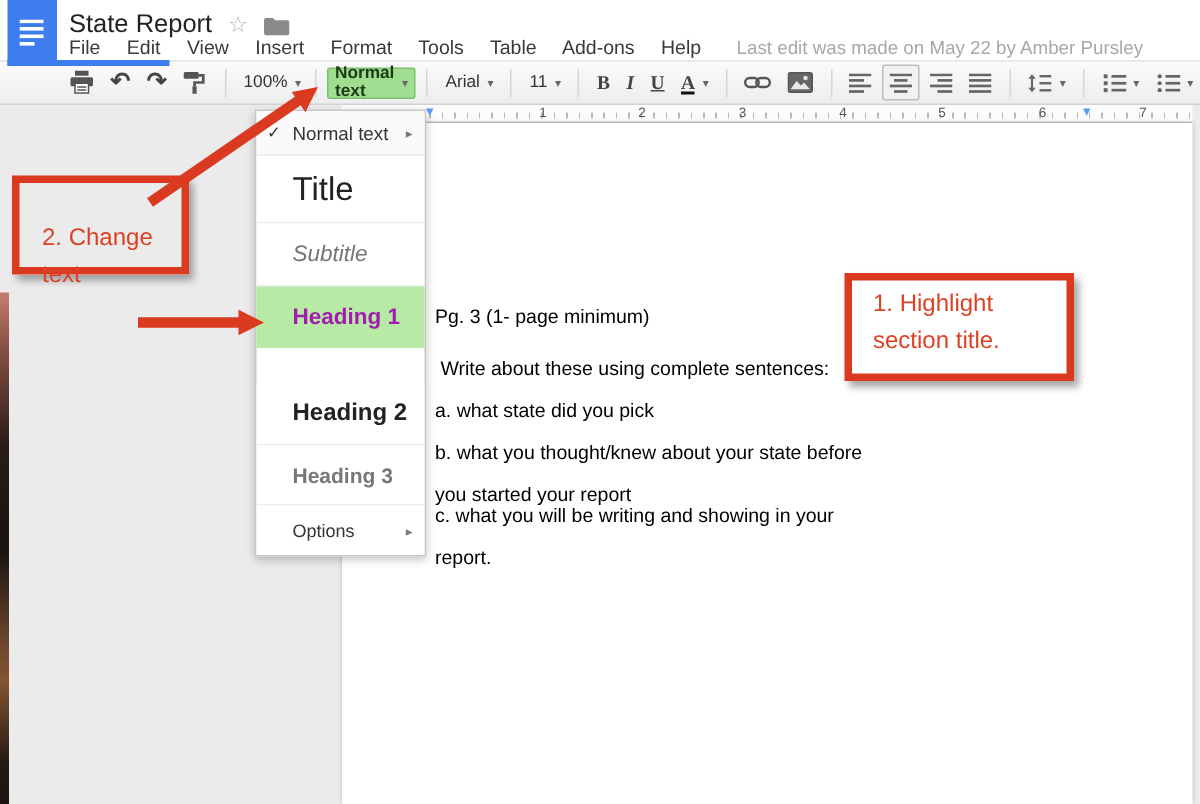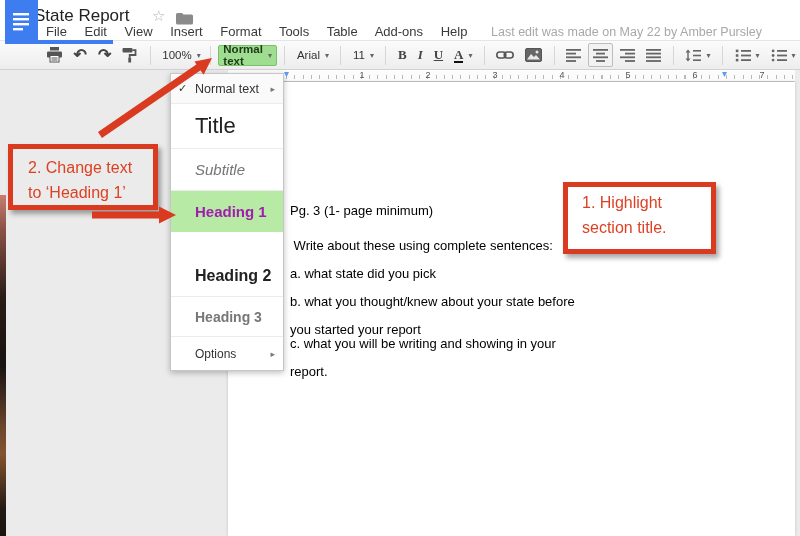--- a/index.html
+++ b/index.html
@@ -4,21 +4,21 @@
 <style>
   * { margin:0; padding:0; box-sizing:border-box; }
   html,body { width:800px; height:536px; overflow:hidden; }
   body { font-family:"Liberation Sans", sans-serif; background:#ebebeb; position:relative; }
 
   
   .header { position:absolute; top:0; left:0; width:800px; height:40px; background:#fff; z-index:5; }
   .docs-logo { position:absolute; top:0; left:5px; width:33px; height:44px; background:#3e7df0; z-index:6; }
   .docs-logo svg { margin:13px 0 0 8px; }
   .logo-bar { position:absolute; top:40px; left:5px; width:108px; height:4px; background:#3e7df0; z-index:6; }
-  .doc-title { position:absolute; top:6px; left:34px; font-size:17px; color:#222; }
+  .doc-title { position:absolute; top:6px; left:46px; font-size:17px; color:#222; }
   .star-icon { position:absolute; top:7px; left:152px; font-size:15px; color:#b5b5b5; cursor:pointer; }
   .folder-icon { position:absolute; top:11px; left:176px; }
   .menubar { position:absolute; top:24px; left:46px; font-size:13px; color:#3a3a3a; white-space:nowrap; }
   .menubar .menu-item { margin-right:14px; cursor:pointer; }
   .last-edit { color:#a8a8a8; margin-left:6px; font-size:12.5px; }
 
   
   .toolbar { position:absolute; top:40px; left:0; width:800px; height:30px;
              background:linear-gradient(#fbfbfb,#ededed); border-top:1px solid #e5e5e5;
              border-bottom:1px solid #d2d2d2; display:flex; align-items:center; padding-left:40px; z-index:5; }
@@ -68,21 +68,21 @@
   .mi-title { height:45px; font-size:22px; color:#222; }
   .mi-subtitle { height:42px; font-size:15px; font-style:italic; color:#757575; }
   .mi-h1 { height:41px; font-size:15px; font-weight:bold; color:#a21caf; background:#b7eaa5; border-bottom:none; }
   .mi-h2 { height:41px; font-size:16px; font-weight:bold; color:#222;margin-top:24px; }
   .mi-h3 { height:40px; font-size:14px; font-weight:bold; color:#777; }
   .mi-options { height:33px; font-size:12px; color:#333; }
 
   
   .ann-box { position:absolute; border:5px solid #d93a20; color:#dd4124; font-size:16px;
              line-height:25px; z-index:110; box-shadow:3px 4px 5px rgba(0,0,0,0.35); }
-  .ann-step2 { left:8px; top:144px; width:150px; height:66px; padding:6px 0 0 15px; background:transparent; }
+  .ann-step2 { left:8px; top:117px; width:118px; height:66px; padding:24px 0 0 15px; background:transparent; }
   .ann-step1 { left:563px; top:155px; width:153px; height:72px; padding:3px 0 0 14px; background:#fff;margin-top:27px; }
   .arrows { position:absolute; top:0; left:0; width:800px; height:536px; pointer-events:none; z-index:120; }
 
   
   .desktop-strip { position:absolute; left:0; top:195px; width:6px; height:341px; z-index:4;
     background:linear-gradient(180deg,#c77e6e 0%,#8a5247 10%,#2a1c17 30%,#171310 50%,#6b452e 68%,#83542f 76%,#241a14 92%,#1a1411 100%); }
 </style>
 </head>
 <body>
 
@@ -305,21 +305,20 @@
     <span>Heading 3</span>
   </div>
   <div class="mi mi-options">
     <span>Options</span>
     <span class="mi-sub">▸</span>
   </div>
 </div>
 
 <div class="ann-box ann-step2">
   <div>2. Change text</div>
-  <div>to ‘Heading 1’</div>
 </div>
 <div class="ann-box ann-step1">
   <div>1. Highlight</div>
   <div>section title.</div>
 </div>
 <svg class="arrows">
   <line x1="100" y1="135" x2="199" y2="67" stroke="#d93a20" stroke-width="7"></line>
   <polygon points="212,58 203.6,74.8 194.5,61.4" fill="#d93a20"></polygon>
   <line x1="92" y1="215" x2="160" y2="215" stroke="#d93a20" stroke-width="7"></line>
   <polygon points="176,215 159,206.5 159,223.5" fill="#d93a20"></polygon>

